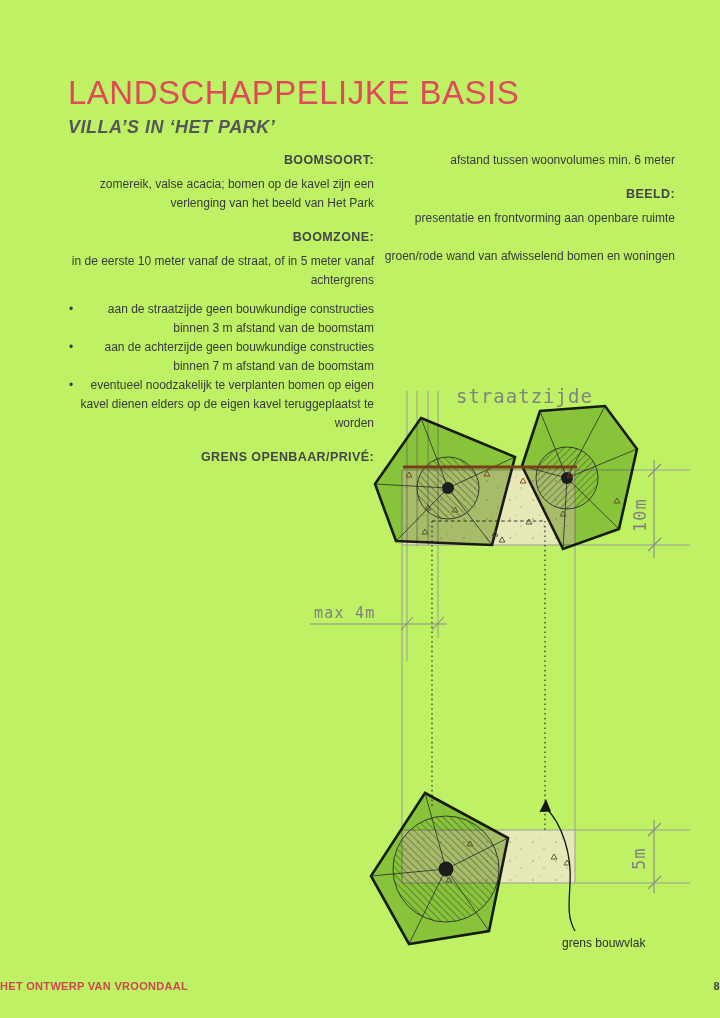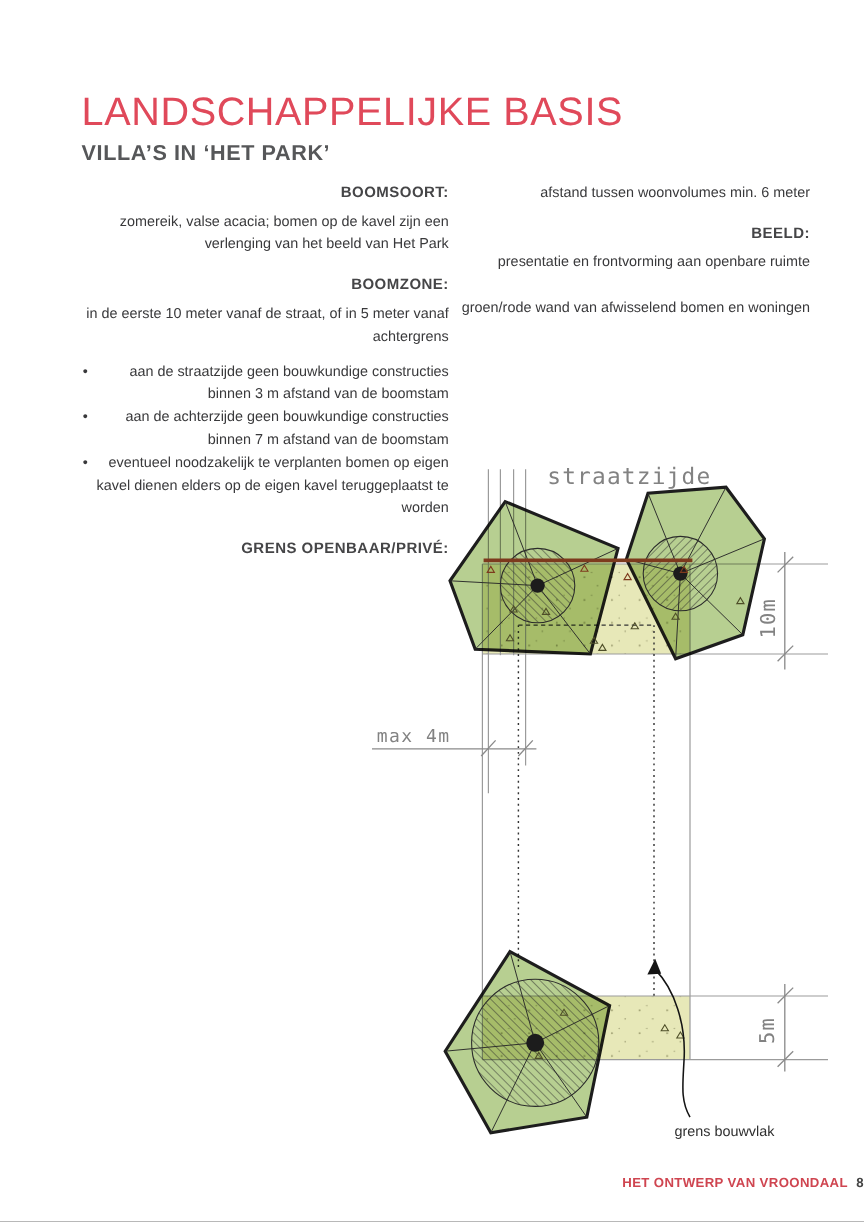--- a/index.html
+++ b/index.html
@@ -1,46 +1,46 @@
 <!DOCTYPE html>
 <html><head>
 <meta charset="utf-8">
 <style>
   html,body{margin:0;padding:0;background:#888;}
   .page{
-    position:relative;width:720px;height:1018px;background:#ffffff;
+    position:relative;width:720px;height:1018px;background:#bef264;
     font-family:"Liberation Sans", sans-serif;color:#3a3a3c;overflow:hidden;
     margin:0 auto;
   }
   .page-title{
     position:absolute;left:68px;top:74px;margin:0;
     font-size:33px;font-weight:400;letter-spacing:.5px;color:#e0495a;
   }
   .page-subtitle{
     position:absolute;left:68px;top:117px;margin:0;
-    font-size:18px;font-weight:700;letter-spacing:.5px;color:#565759;
+    font-size:18px;font-weight:700;letter-spacing:.5px;color:#565759;font-style:italic;
   }
   .col{position:absolute;top:151px;font-size:12px;line-height:19px;color:#39393b;text-align:right;}
   .col-left{left:68px;width:306px;}
   .col-right{left:375px;width:300px;}
   .sec{margin:0 0 15px 0;}
   .sec h3{
     margin:0 0 5px 0;font-size:12.5px;font-weight:700;
     letter-spacing:.4px;color:#454547;
   }
   .sec p{margin:0;}
   .sec p + p.gap{margin-top:19px;}
   ul.blist{list-style:none;margin:0;padding:0;}
   ul.blist.spaced{margin-top:10px;}
   ul.blist li{position:relative;padding-left:12px;}
   ul.blist li::before{content:"\2022";position:absolute;left:1px;top:0;}
   .diagram{position:absolute;left:300px;top:378px;width:400px;height:592px;}
   .footer{
     position:absolute;left:0;right:0;top:980px;display:flex;
-    justify-content:flex-end;align-items:baseline;gap:7px;
+    justify-content:space-between;align-items:baseline;gap:7px;
     font-size:11px;font-weight:700;letter-spacing:.3px;
   }
   .footer .ftext{color:#cf4550;}
   .footer .fpage{color:#454545;}
   text.cad{font-family:"DejaVu Sans Mono", monospace;fill:#828282;font-weight:400;}
   text.plain{font-family:"Liberation Sans", sans-serif;fill:#2f2f2f;}
 </style>
 </head>
 <body>
 

